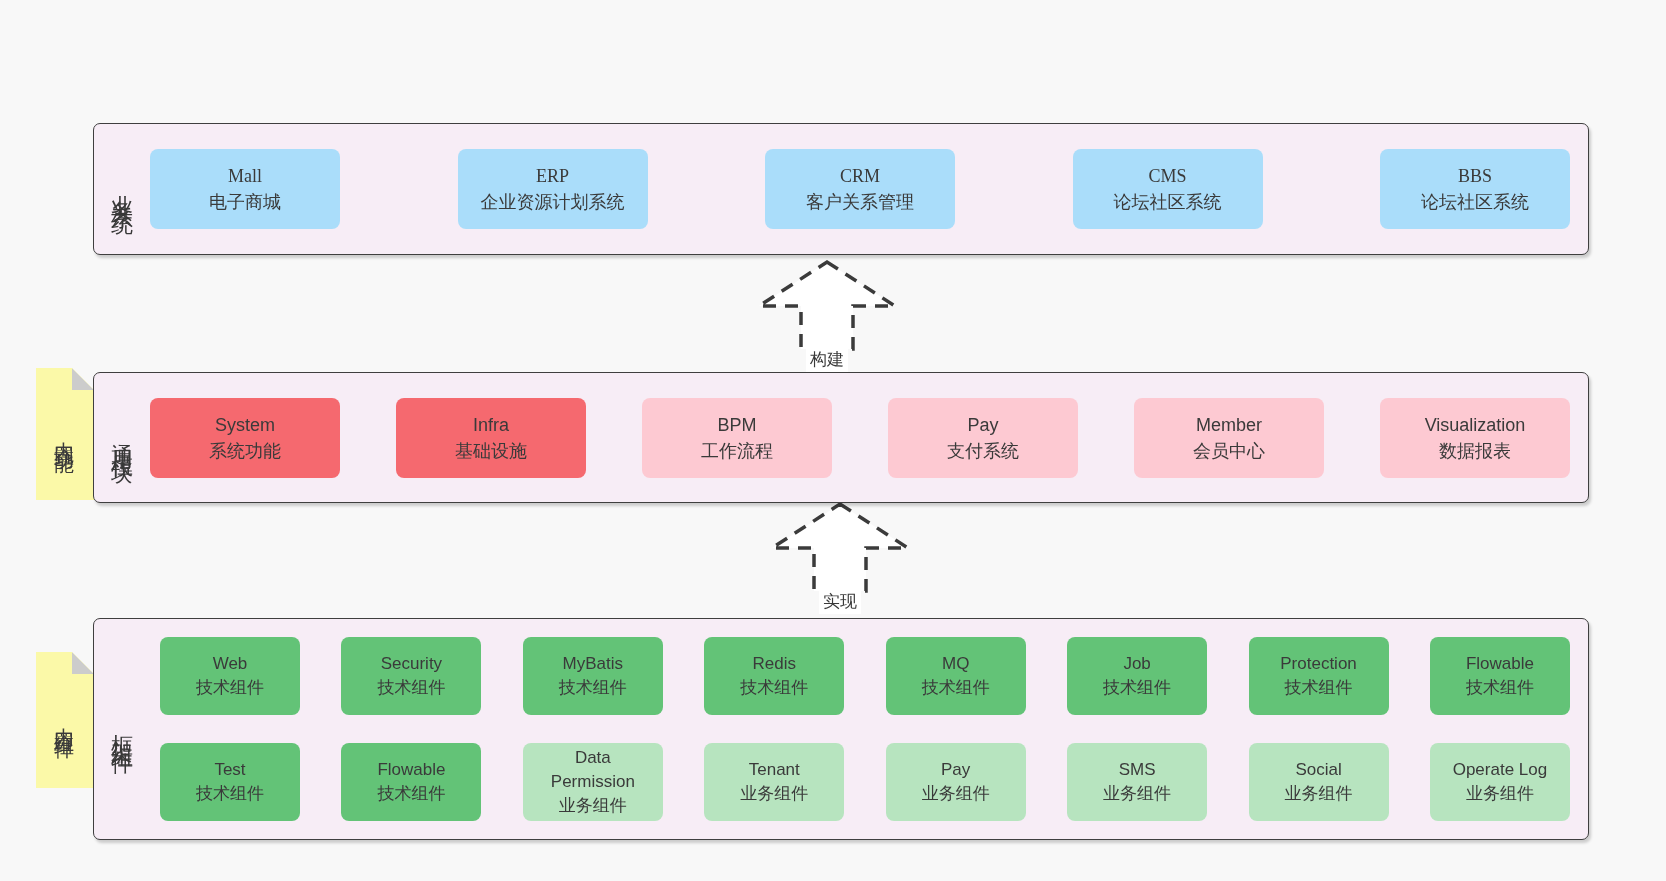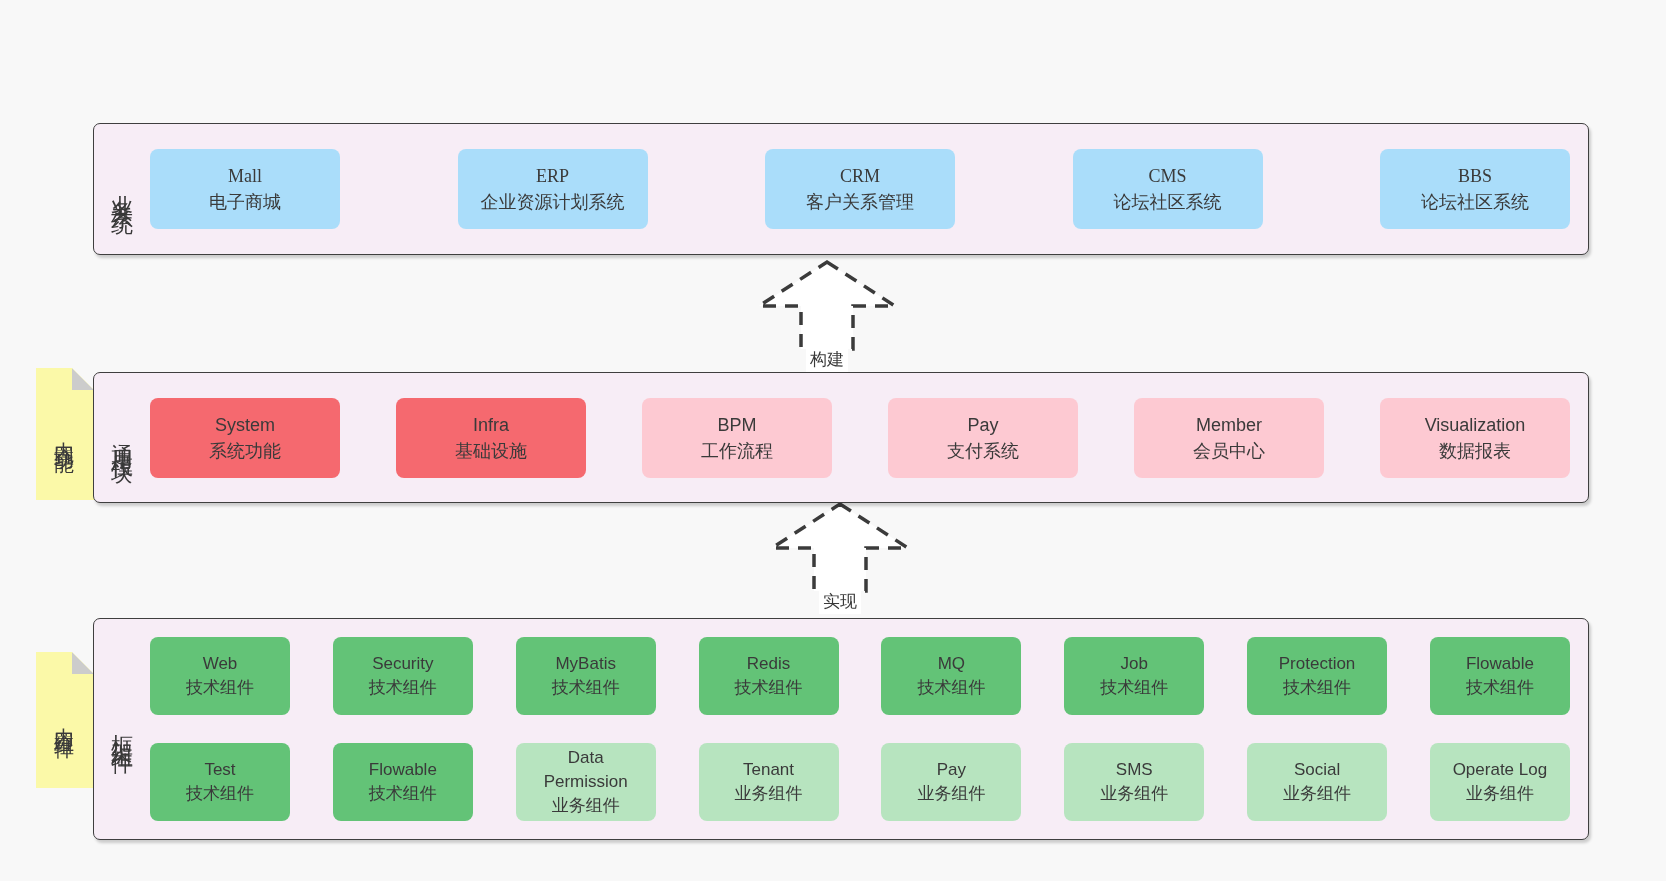--- a/index.html
+++ b/index.html
@@ -59,21 +59,21 @@
     border-radius:8px;
     display:flex;
     flex-direction:column;
     align-items:center;
     justify-content:center;
     text-align:center;
     font-size:18px;
     line-height:26px;
     color:#3a3a3a;
   }
-  .bx.sm { width:140px; height:78px; font-size:17px; line-height:24px; }
+  .bx.sm { width:140px; height:78px; font-size:17px; line-height:24px;margin-left:10px; }
   .bx.sm .box-title { max-width:106px; }
   .blue  { background:#aaddfa;font-family:Liberation Serif, serif; }
   .red   { background:#f5696f; }
   .pink  { background:#fdc9d2; }
   .gdark { background:#63c377; }
   .glight{ background:#b7e4bf; }
   .sticky {
     position:absolute;
     background:#fbf9a8;
     box-shadow:1px 2px 2px rgba(0,0,0,0.15);

